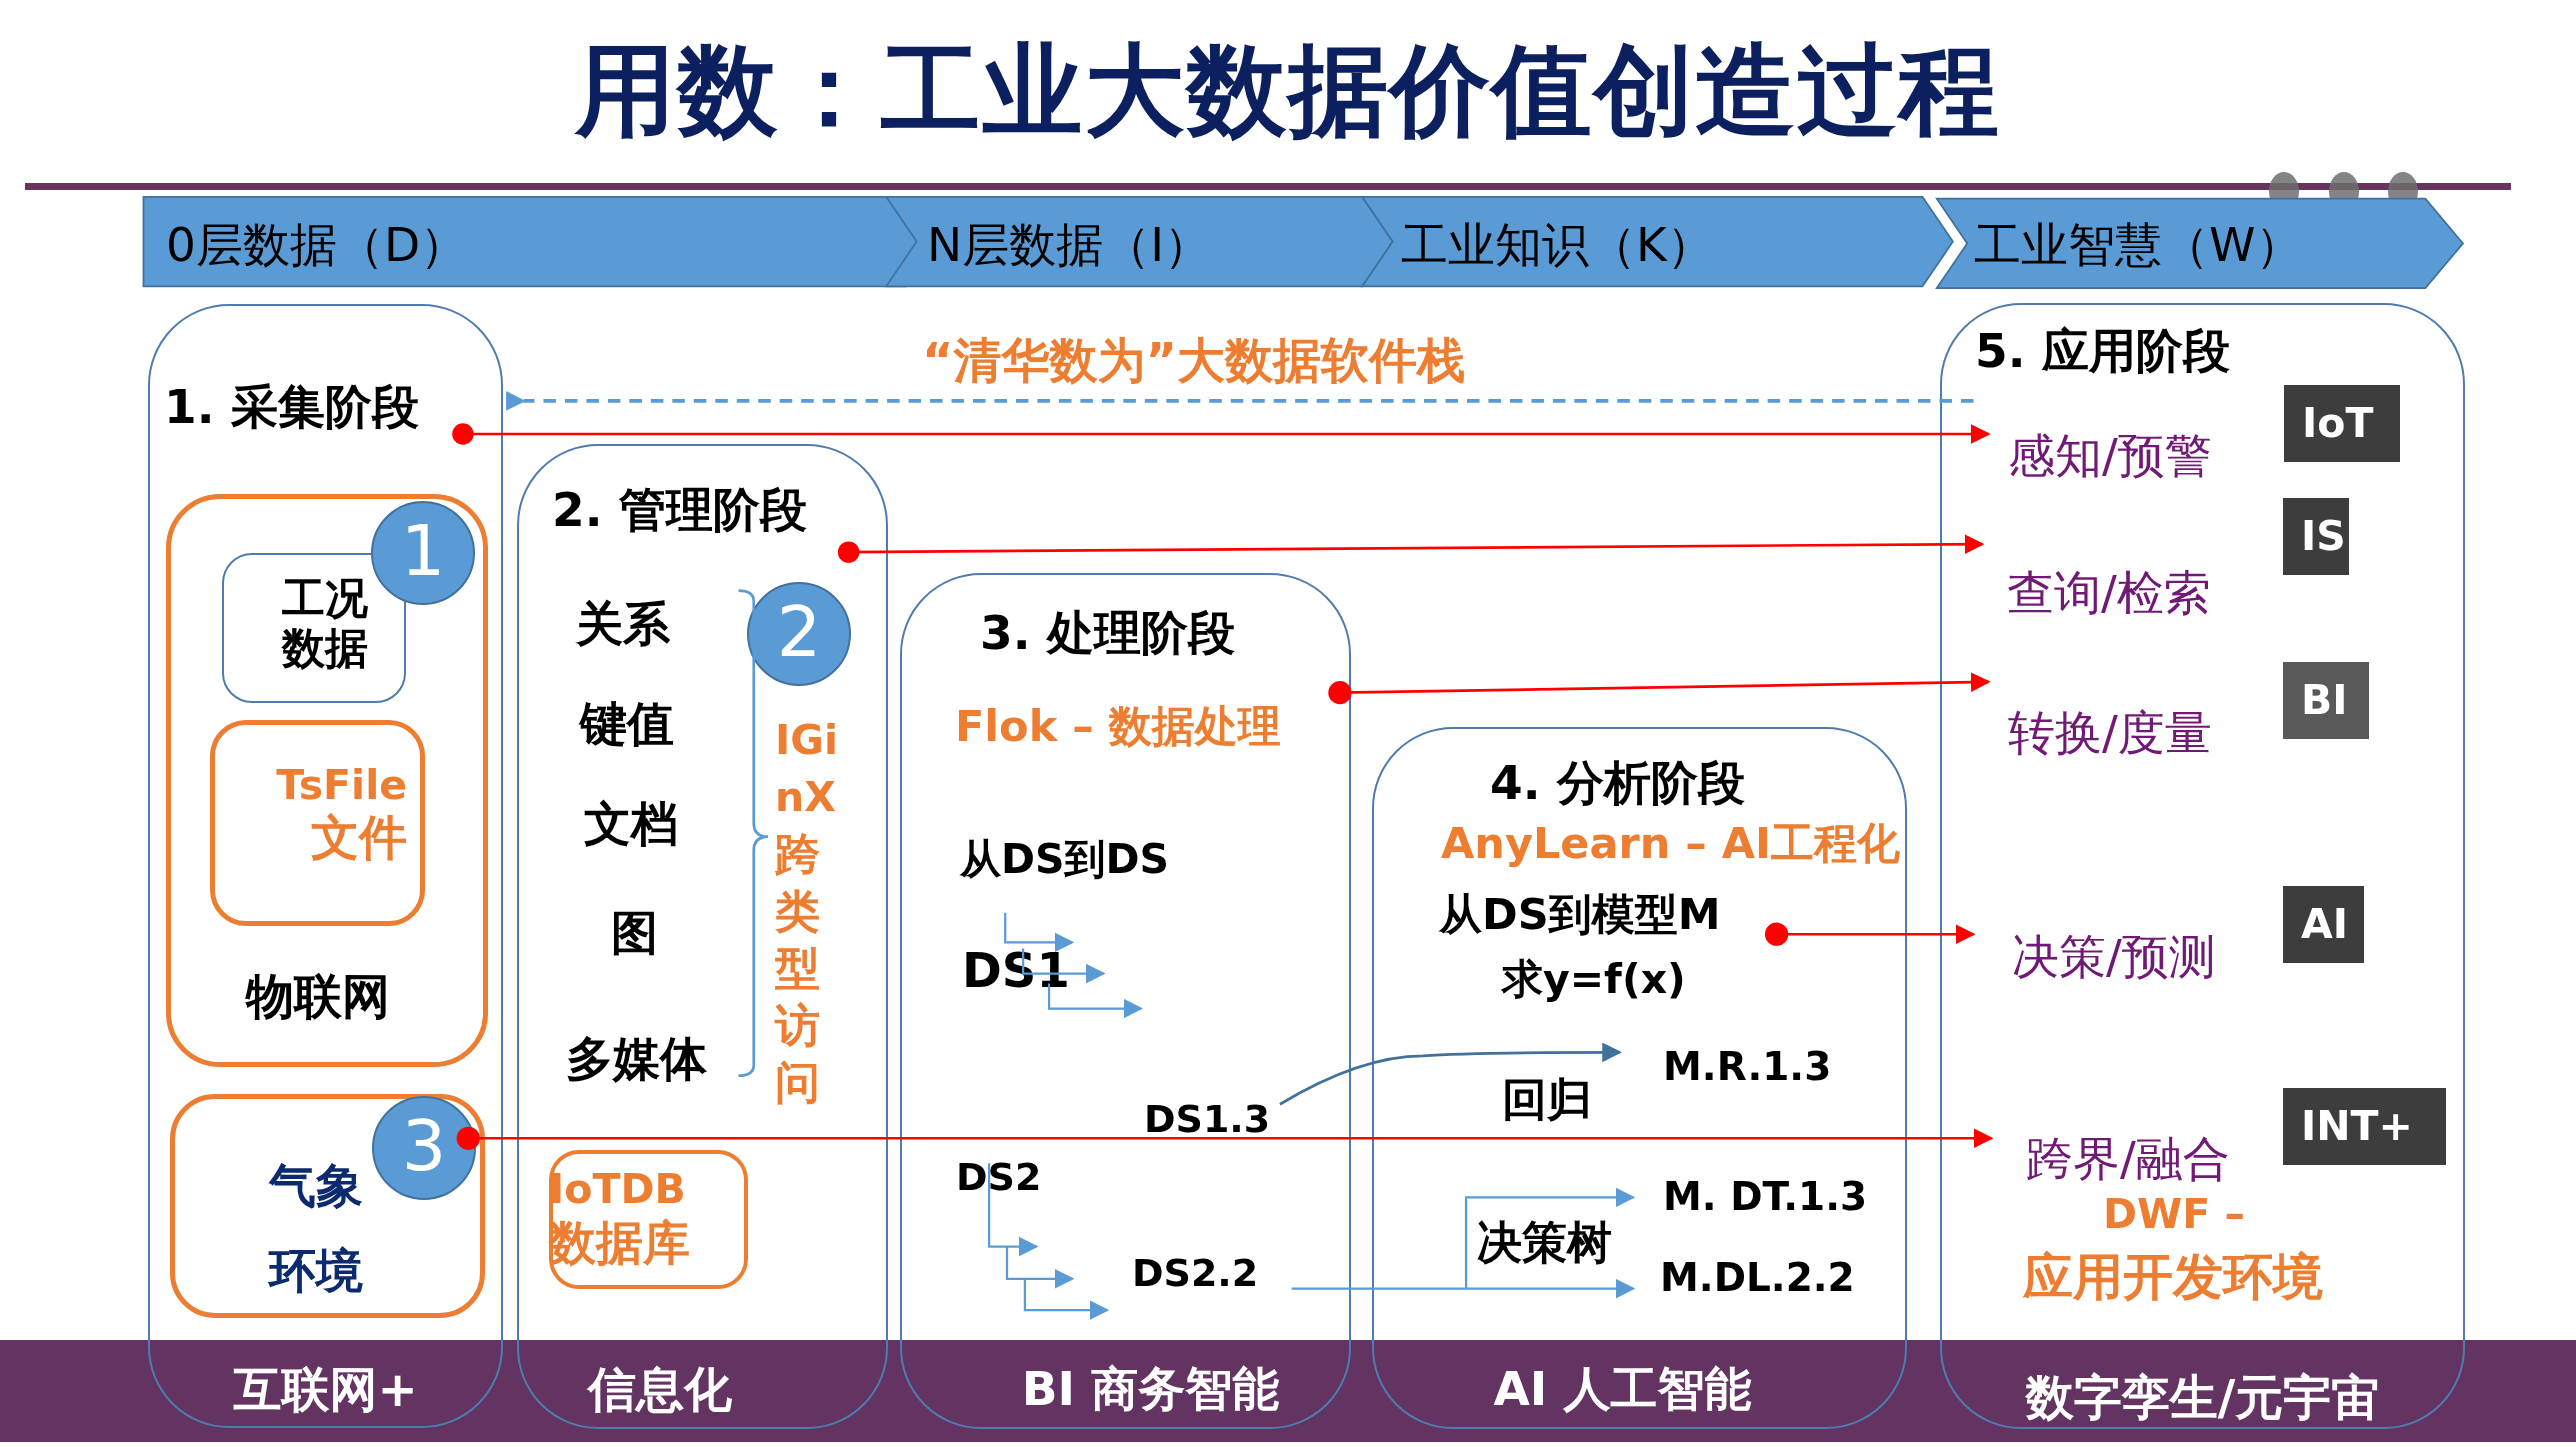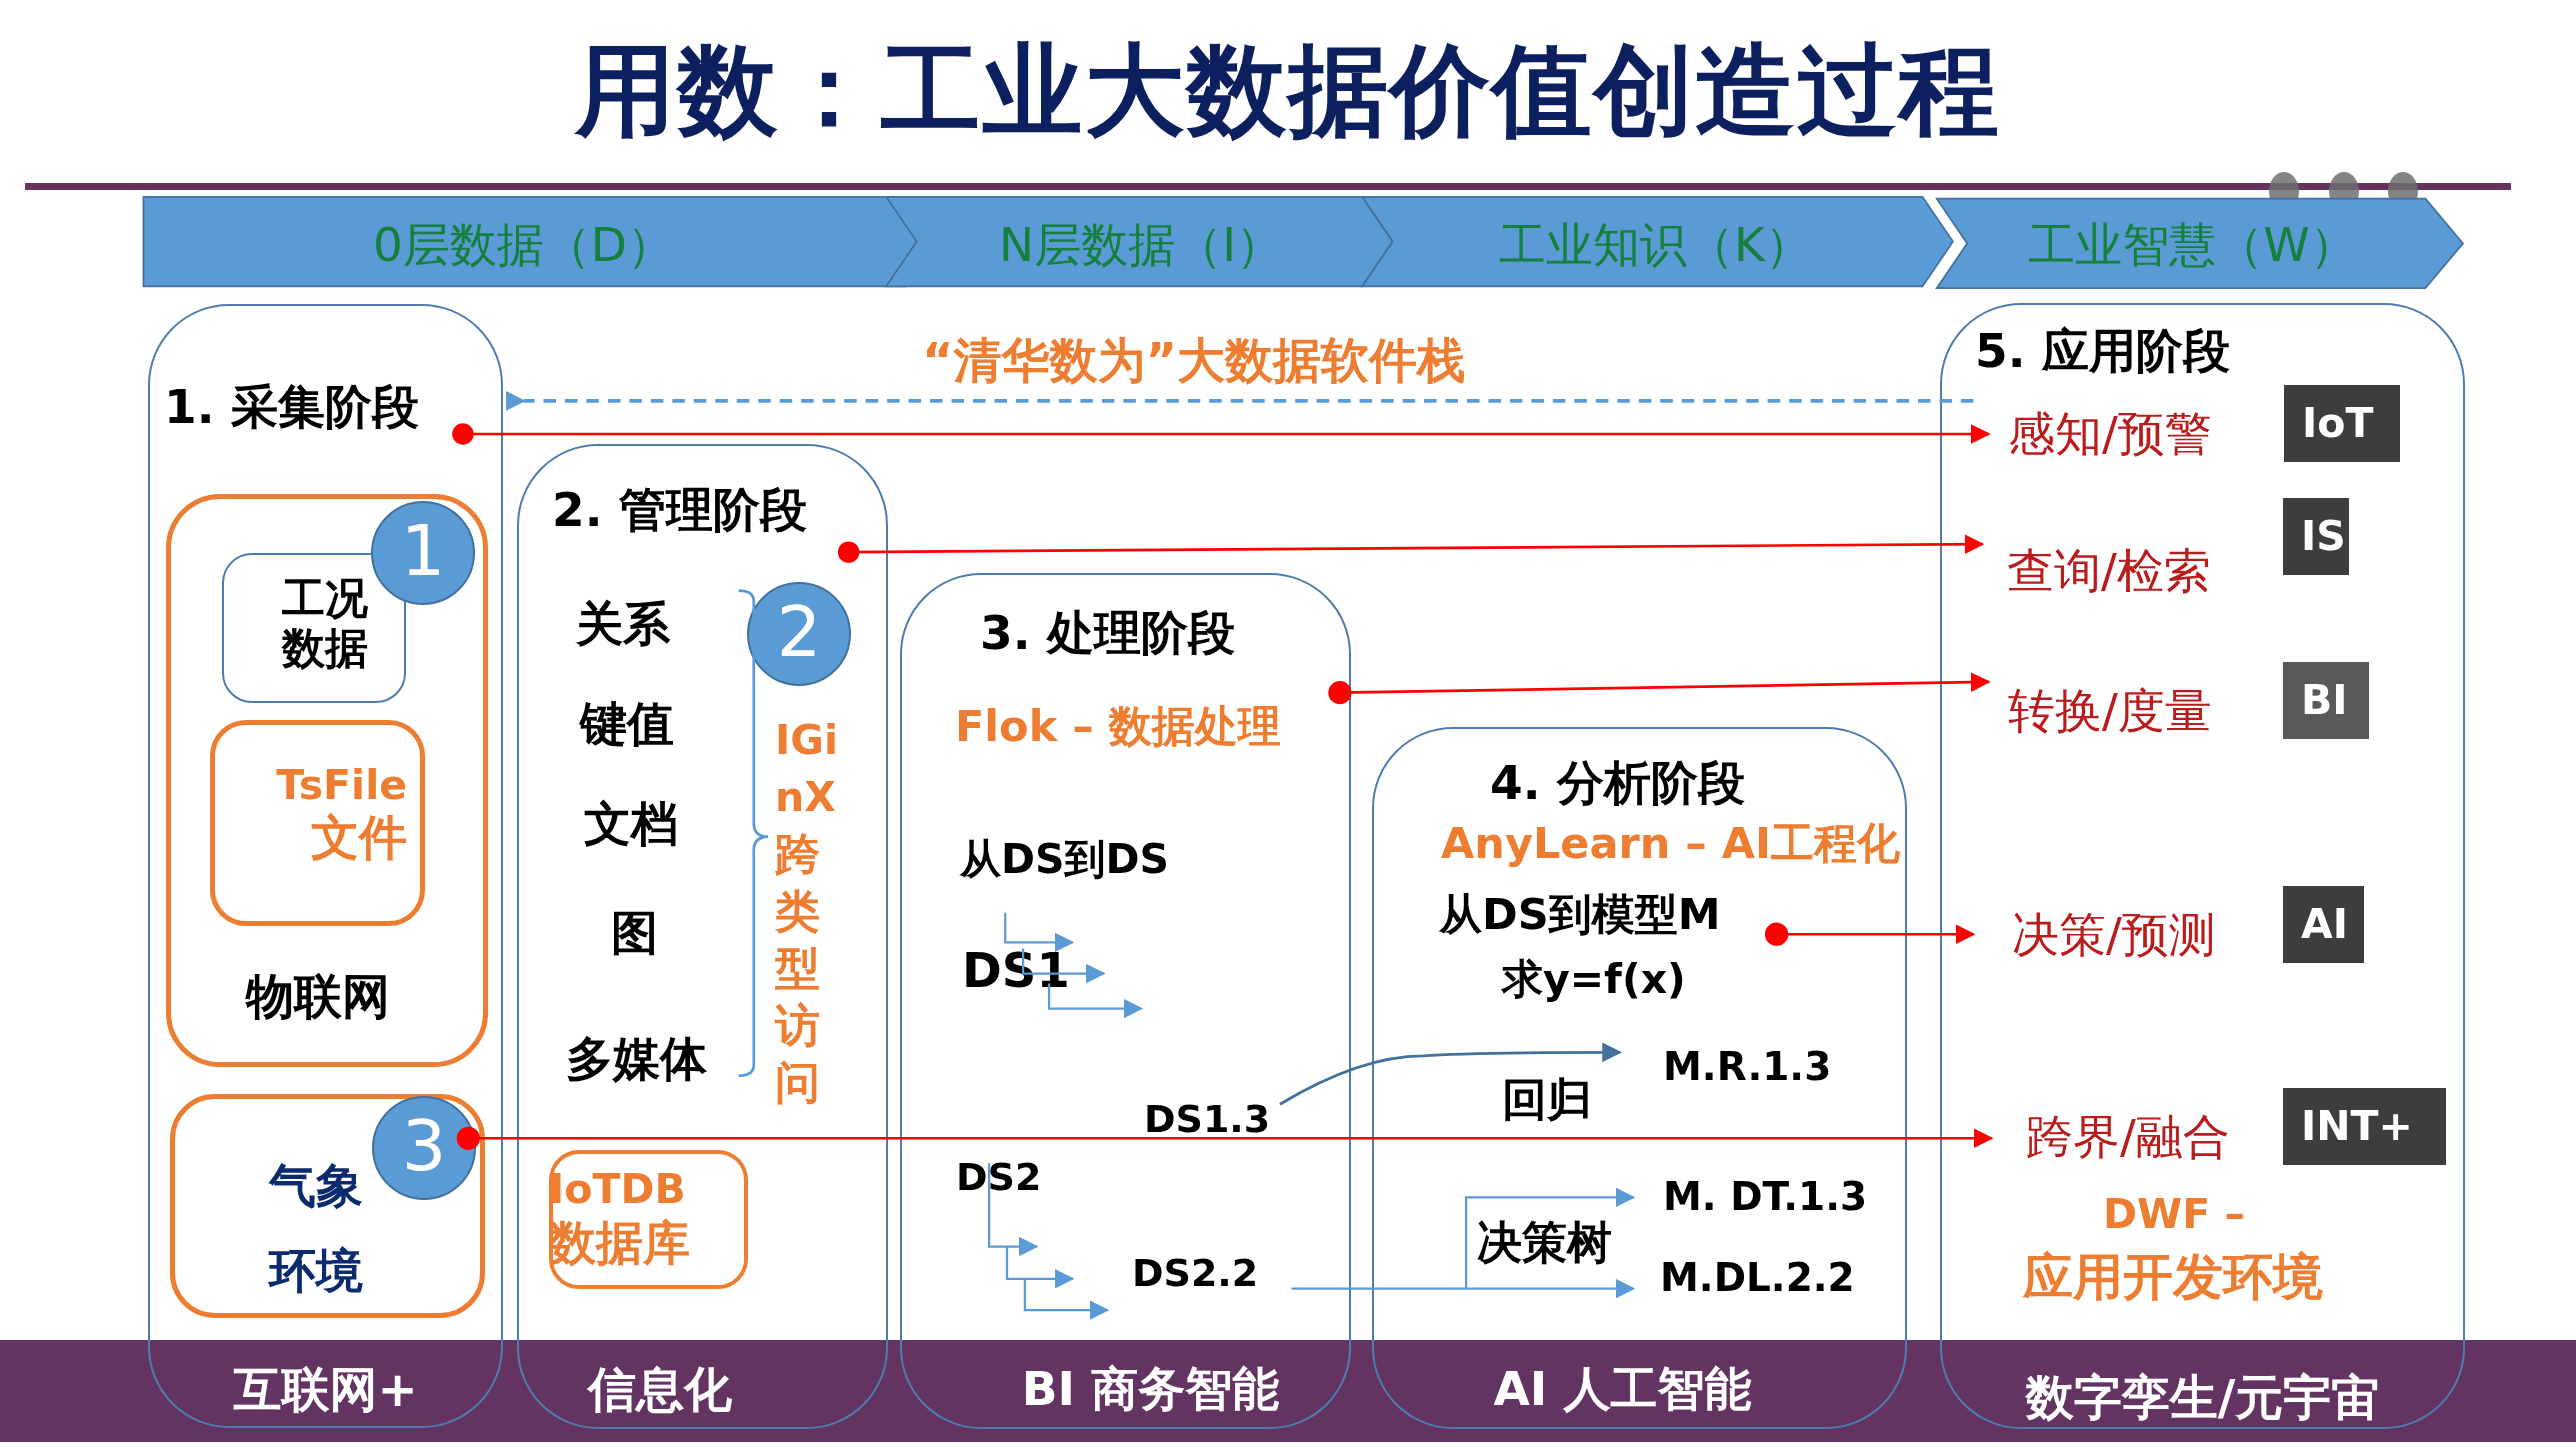--- a/index.html
+++ b/index.html
@@ -1,32 +1,32 @@
 <!DOCTYPE html>
 <html style="font-size:14.3px"><head>
 <meta charset="utf-8">
 <style>
   html,body{margin:0;padding:0;background:#fff;}
   body{width:2576px;height:1447px;position:relative;overflow:hidden;font-family:"DejaVu Sans","Liberation Sans",sans-serif;}
   .abs{position:absolute;}
   .title{left:0;width:2576px;top:25px;text-align:center;font-size:100px;font-weight:bold;color:#0c1f5e;letter-spacing:1.8px;}
   .hline{left:25px;top:183px;width:2486px;height:7.2px;background:#66345f;}
   .dot{width:30px;height:39px;border-radius:50%;background:rgba(110,110,110,.85);top:172px;}
-  .chev-text{color:#15803d;font-size:47px;text-align:center;top:213px;height:63px;line-height:63px;}
+  .chev-text{color:#000000;font-size:47px;top:213px;height:63px;line-height:63px;margin-left:23px;}
   .band{left:0;top:1340px;width:2576px;height:102px;background:#633362;}
   .band-label{color:#fff;font-weight:bold;font-size:48px;top:1353px;height:72px;line-height:72px;text-align:center;}
   .stage{border:2.7px solid #4f7cae;border-radius:81px;box-sizing:border-box;}
   .stage-title{font-weight:bold;font-size:47px;color:#000;white-space:nowrap;}
   .orange{color:#ed7d31;font-weight:bold;}
   .obox{border:5.4px solid #ed7d31;border-radius:54px;box-sizing:border-box;}
   .bbox{border:2.7px solid #4f7cae;border-radius:30px;box-sizing:border-box;}
   .circle{width:104px;height:104px;border-radius:50%;background:#5b9bd5;border:2.7px solid #41719c;box-sizing:border-box;color:#fff;font-size:70px;text-align:center;line-height:97px;}
   .bk{color:#000;font-weight:bold;font-size:43px;white-space:nowrap;}
   .navy{color:#0c2a6e;font-weight:bold;font-size:47px;}
-  .app-label{color:#b91c1c;font-size:47px;white-space:nowrap;}
+  .app-label{color:#701a75;font-size:47px;white-space:nowrap;margin-top:22px;}
   .tag{background:#3d3d3d;color:#fff;font-weight:bold;font-size:41px;height:77px;line-height:77px;box-sizing:border-box;padding-left:18px;}
   svg.overlay{position:absolute;left:0;top:0;width:2576px;height:1447px;pointer-events:none;}
 </style>
 </head>
 <body>
 
 <div class="abs title">用数：工业大数据价值创造过程</div>
 <div class="abs hline"></div>
 <div class="abs dot" style="left:2269px"></div>
 <div class="abs dot" style="left:2329px"></div>

